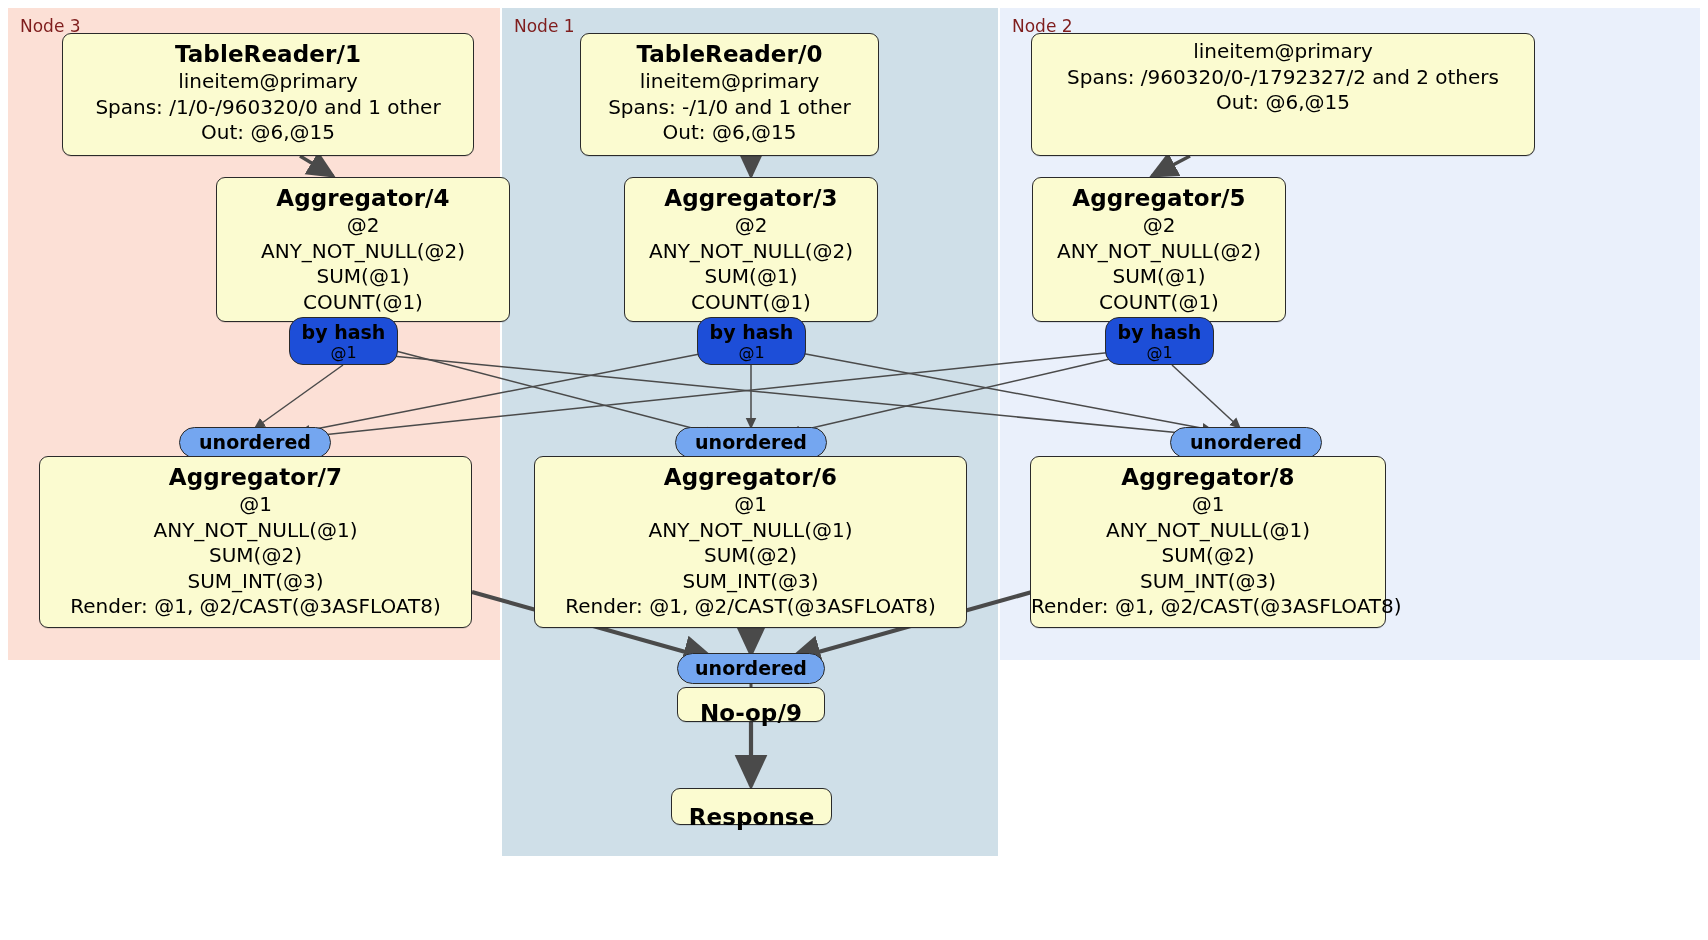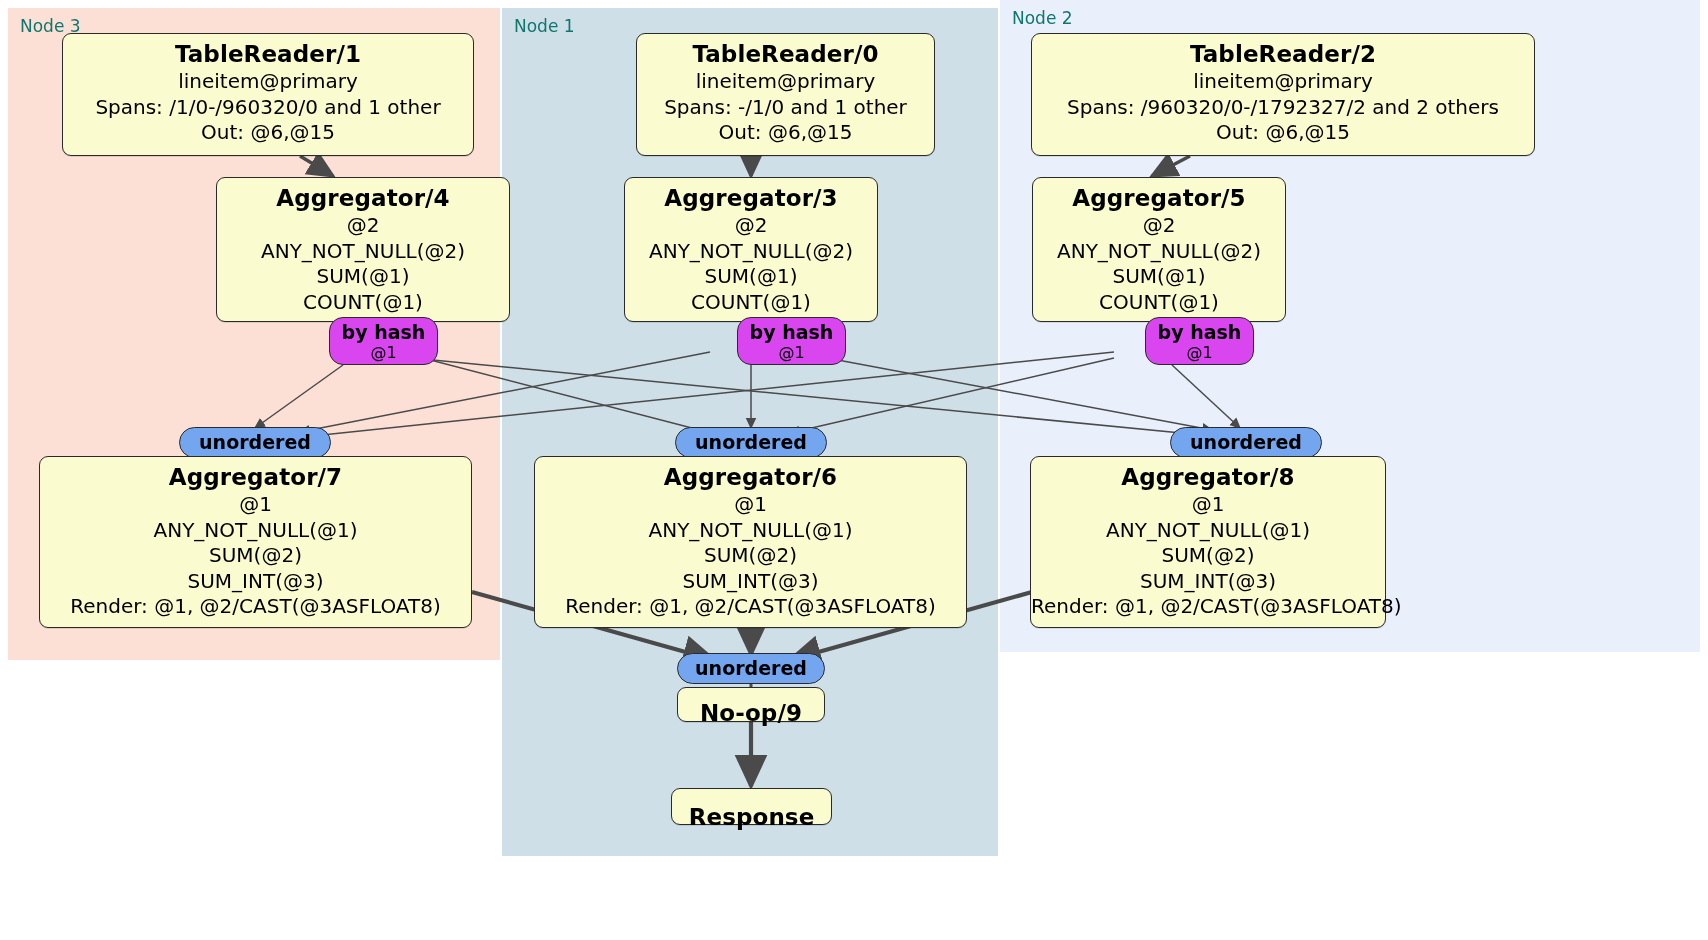--- a/index.html
+++ b/index.html
@@ -7,21 +7,21 @@
     width:1708px;height:940px;position:relative;
     background:#ffffff;
     font-family:"DejaVu Sans","Liberation Sans",sans-serif;
     overflow:hidden;
   }
   #stage{position:absolute;left:0;top:0;width:1708px;height:940px;}
 
   
   .node-panel{position:absolute;box-sizing:border-box;}
   .node-label{
-    position:absolute;font-size:17px;color:#0f766e;
+    position:absolute;font-size:17px;color:#7f1d1d;
     font-family:"DejaVu Sans","Liberation Sans",sans-serif;
     white-space:nowrap;
   }
 
   
   .proc{
     position:absolute;box-sizing:border-box;
     background:#fbfbd0;
     border:1.6px solid #2a2a2a;
     border-radius:9px;
@@ -42,24 +42,23 @@
 
   
   .badge{
     position:absolute;box-sizing:border-box;
     border:1.6px solid #2a2a2a;
     border-radius:13px;
     text-align:center;color:#000;
     z-index:6;
   }
   .badge.hash{
-    background:#d946ef;
+    background:#1d4ed8;
     border-radius:14px;
     padding-top:3px;
-    margin-left:40px;
   }
   .badge.hash .b1{font-weight:bold;font-size:19px;line-height:22px;}
   .badge.hash .b2{font-size:16px;line-height:19px;}
   .badge.unordered{
     background:#74a6f0;
     border-radius:17px;
     display:flex;align-items:center;justify-content:center;
   }
   .badge.unordered span{font-weight:bold;font-size:19px;line-height:19px;}
 
@@ -73,21 +72,21 @@
 <div id="stage">
 
   <div class="node-panel" style="left:8px;top:8px;width:492px;height:652px;background:#fce0d6;">
     <div class="node-label" style="left:12px;top:8px;">Node 3</div>
   </div>
 
   <div class="node-panel" style="left:502px;top:8px;width:496px;height:848px;background:#cfdfe8;">
     <div class="node-label" style="left:12px;top:8px;">Node 1</div>
   </div>
 
-  <div class="node-panel" style="left:1000px;top:0;width:700px;height:652px;background:#eaf0fb;">
+  <div class="node-panel" style="left:1000px;top:8px;width:700px;height:652px;background:#eaf0fb;">
     <div class="node-label" style="left:12px;top:8px;">Node 2</div>
   </div>
 
   <svg class="edges" viewBox="0 0 1708 940">
     <defs>
       <marker id="ah" markerWidth="9" markerHeight="9" refX="7.4" refY="4.5" orient="auto" markerUnits="strokeWidth">
         <path d="M0,0.6 L8.4,4.5 L0,8.4 z" fill="#4a4a4a"></path>
       </marker>
       <marker id="ahS" markerWidth="8" markerHeight="8" refX="6.6" refY="4" orient="auto" markerUnits="strokeWidth">
         <path d="M0,0.5 L7.5,4 L0,7.5 z" fill="#4a4a4a"></path>
@@ -151,21 +150,21 @@
 
   <div class="proc" style="left:39px;top:456px;width:433px;height:172px;">
     <div class="title">Aggregator/7</div>
     <div class="line">@1</div>
     <div class="line">ANY_NOT_NULL(@1)</div>
     <div class="line">SUM(@2)</div>
     <div class="line">SUM_INT(@3)</div>
     <div class="line">Render: @1, @2/CAST(@3ASFLOAT8)</div>
   </div>
 
-  <div class="proc" style="left:636px;top:33px;width:299px;height:123px;">
+  <div class="proc" style="left:580px;top:33px;width:299px;height:123px;">
     <div class="title">TableReader/0</div>
     <div class="line">lineitem@primary</div>
     <div class="line">Spans: -/1/0 and 1 other</div>
     <div class="line">Out: @6,@15</div>
   </div>
 
   <div class="proc" style="left:624px;top:177px;width:254px;height:145px;">
     <div class="title">Aggregator/3</div>
     <div class="line">@2</div>
     <div class="line">ANY_NOT_NULL(@2)</div>
@@ -197,21 +196,20 @@
 
   <div class="proc small" style="left:677px;top:687px;width:148px;height:35px;padding-top:10px;">
     <div class="title">No-op/9</div>
   </div>
 
   <div class="proc small" style="left:671px;top:788px;width:161px;height:37px;padding-top:13px;">
     <div class="title">Response</div>
   </div>
 
   <div class="proc" style="left:1031px;top:33px;width:504px;height:123px;">
-    <div class="title">TableReader/2</div>
     <div class="line">lineitem@primary</div>
     <div class="line">Spans: /960320/0-/1792327/2 and 2 others</div>
     <div class="line">Out: @6,@15</div>
   </div>
 
   <div class="proc" style="left:1032px;top:177px;width:254px;height:145px;">
     <div class="title">Aggregator/5</div>
     <div class="line">@2</div>
     <div class="line">ANY_NOT_NULL(@2)</div>
     <div class="line">SUM(@1)</div>

